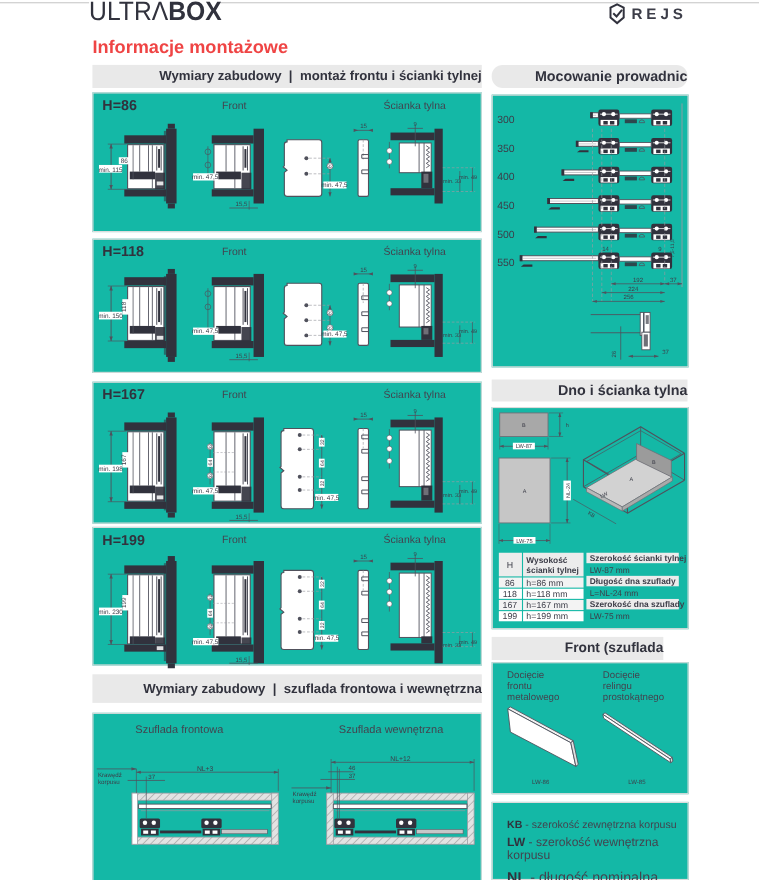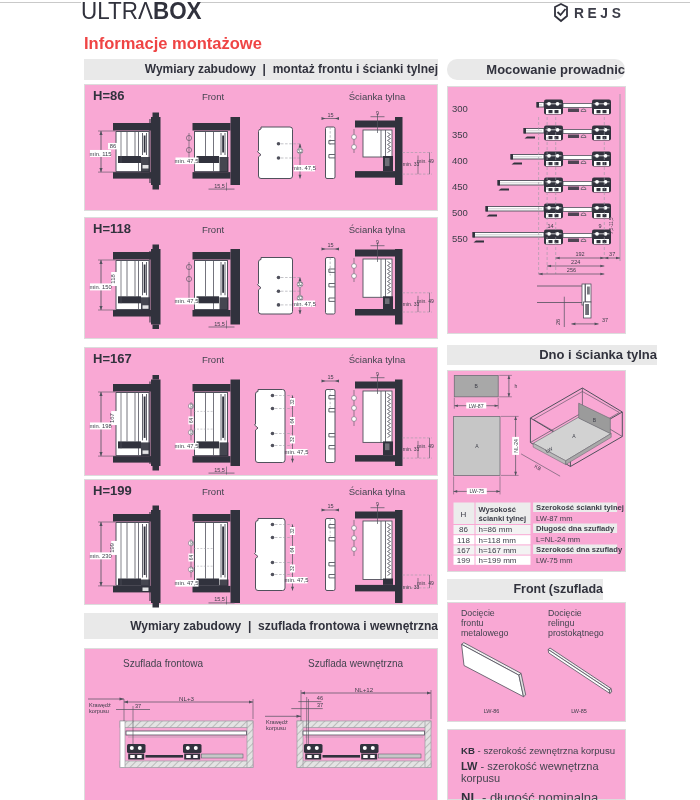--- a/index.html
+++ b/index.html
@@ -1,18 +1,18 @@
 <!DOCTYPE html>
 <html><head><meta charset="utf-8"><style>
 
 html,body{margin:0;padding:0;background:#fff;}
 body{width:700px;height:800px;position:relative;font-family:"Liberation Sans",sans-serif;overflow:hidden;}
 .abs{position:absolute;}
 .bar{position:absolute;background:#e9e9e9;color:#31323d;font-weight:bold;text-align:right;}
-.box{position:absolute;border:1px solid #dcdcdc;background:#f9a8d4;}
+.box{position:absolute;border:1px solid #dcdcdc;background:#14b8a6;}
 .lbl{position:absolute;color:#31323d;}
 svg{position:absolute;left:0;top:0;overflow:visible;}
 svg text{font-family:"Liberation Sans",sans-serif;fill:#3c3d48;}
 
 </style></head><body>
 
 <div class="abs" style="left:0;top:2px;width:690px;height:1px;background:#c9c9c9"></div>
 
 <div class="abs" style="left:81px;top:-2px;width:125px;height:26px;background:#fff;color:#31323d;font-size:24px;letter-spacing:0px;white-space:nowrap;line-height:26px;transform:scaleX(0.935);transform-origin:0 0;">ULTR<span>Λ</span><b>BOX</b></div>
 
@@ -925,21 +925,21 @@
 <rect x="137.2" y="217" width="3.8" height="11" fill="#31323d" opacity="0.7"></rect>
 <line x1="116.3" y1="209.7" x2="116.3" y2="240" stroke="#50515c" stroke-width="0.7"></line>
 <text x="112" y="235" font-size="5.5" text-anchor="middle" transform="rotate(-90 112 235)">26</text>
 <line x1="123.4" y1="236.9" x2="150.6" y2="236.9" stroke="#50515c" stroke-width="0.7"></line>
         <path d="M123.4 236.9 l4 -1.3 v2.6 Z M150.6 236.9 l-4 -1.3 v2.6 Z" fill="#50515c"></path>
         <text x="157" y="235.1" font-size="5.5" text-anchor="middle">37</text>
 </g>
 </svg>
   </div>
 
-<div class="bar" style="left:447px;top:345px;width:178px;height:20px;line-height:20px;font-size:13px;padding-left:32px;">Dno i ścianka tylna</div>
+<div class="bar" style="left:447px;top:345px;width:178px;height:20px;line-height:20px;font-size:13px;">Dno i ścianka tylna</div>
 
 <div class="box" style="left:447px;top:370px;width:177px;height:200px">
 <svg width="177" height="200" viewBox="0 0 177 200">
 
 <g>
 <rect x="6.300000000000011" y="4.399999999999977" width="43.89999999999998" height="21.400000000000034" fill="#a8a8a8" stroke="#6e6f76" stroke-width="0.8"></rect>
 <text x="28.25" y="17.099999999999994" font-size="5" text-anchor="middle">B</text>
 </g>
 
 <g>

